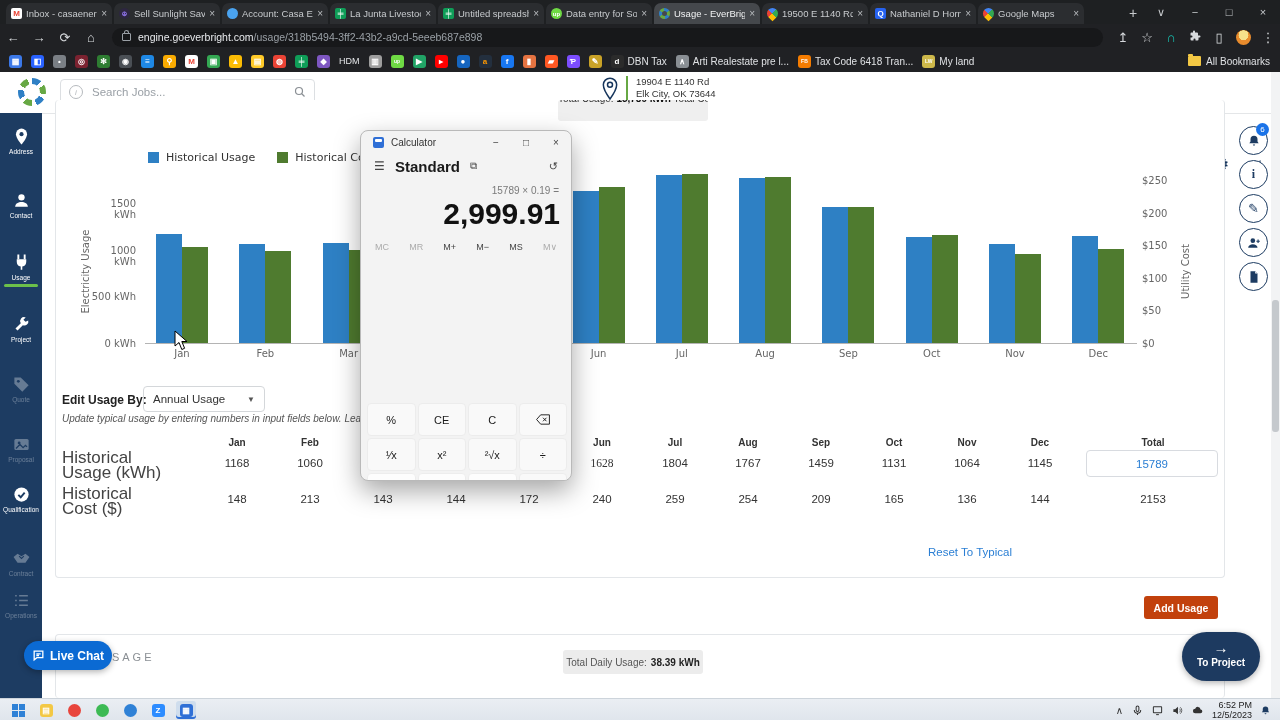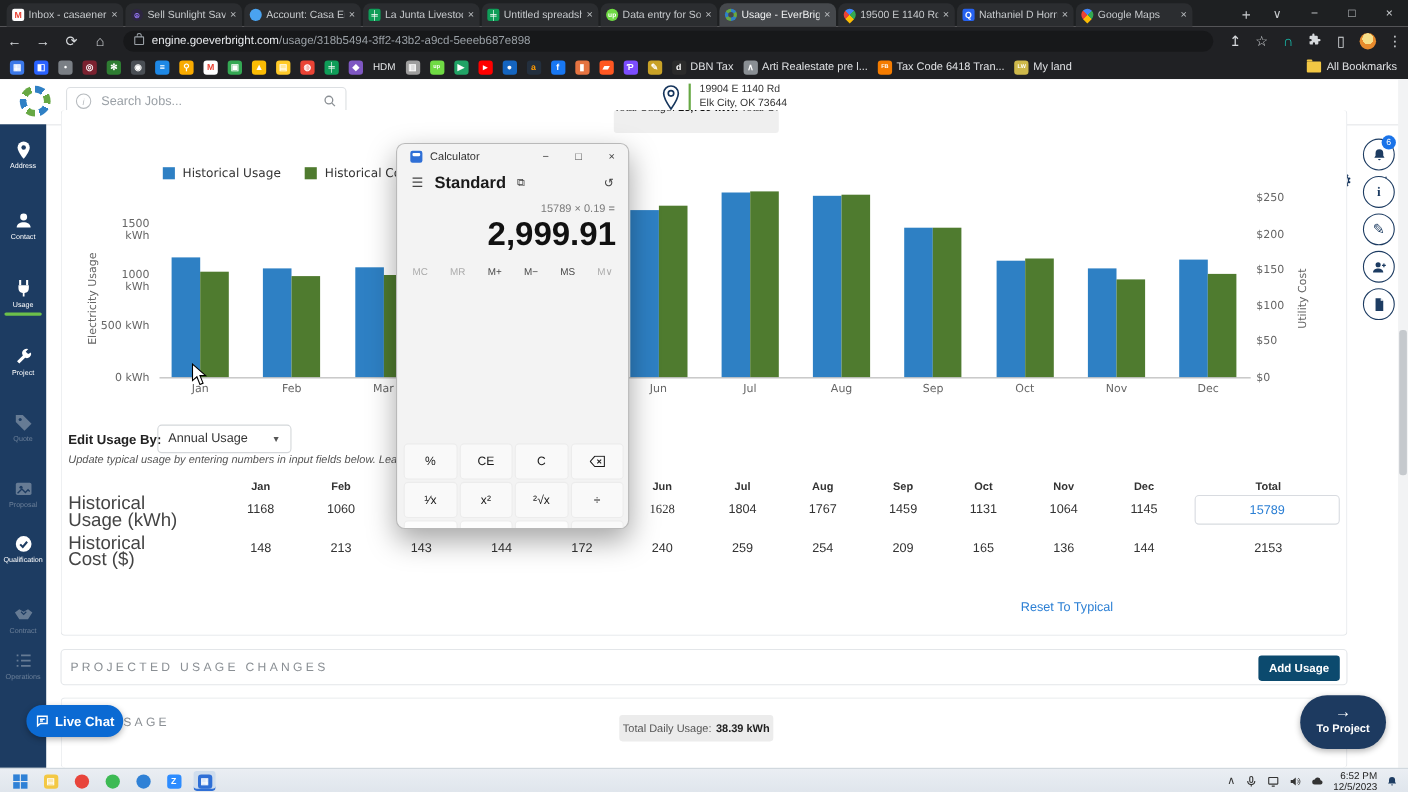--- a/index.html
+++ b/index.html
@@ -97,21 +97,21 @@
   .rowlabel{position:absolute;left:62px;font-size:17px;color:#444;line-height:15px;}
   .total-input{position:absolute;left:1086px;top:450px;width:132px;height:27px;border:1px solid #d8dbe0;border-radius:4px;
                display:flex;align-items:center;justify-content:center;font-size:11.5px;color:#2b7fd4;box-sizing:border-box;background:#fff;}
   .footnote{position:absolute;left:62px;top:520px;font-size:10px;font-style:italic;color:#555;}
   .footnote a{color:#2b7fd4;text-decoration:none;}
   .resetlink{position:absolute;left:928px;top:546px;font-size:11.5px;color:#2b7fd4;}
   .applybtn{position:absolute;left:1014px;top:541px;width:205px;height:25px;background:#a9cbe9;color:#fff;border-radius:3px;
             font-size:11.5px;font-weight:bold;display:flex;align-items:center;justify-content:center;}
 
   .section-title{font-size:11px;letter-spacing:3px;color:#8a8f94;}
-  .addusage{position:absolute;left:1144px;top:596px;width:74px;height:23px;background:#0c4a6e;color:#fff;border-radius:3px;
+  .addusage{position:absolute;left:1144px;top:596px;width:74px;height:23px;background:#c2410c;color:#fff;border-radius:3px;
             font-size:10.5px;font-weight:bold;display:flex;align-items:center;justify-content:center;}
   .dailypill{position:absolute;left:563px;top:650px;width:140px;height:24px;background:#ececec;border-radius:3px;
              display:flex;align-items:center;justify-content:center;font-size:10px;color:#555;}
   .dailypill b{color:#222;margin-left:4px;}
   .toproject{position:absolute;left:1182px;top:632px;width:78px;height:49px;background:#1d3a60;border-radius:25px;
              color:#fff;text-align:center;box-shadow:0 2px 6px rgba(0,0,0,.3);}
   .toproject .arrow{font-size:15px;margin-top:7px;}
   .toproject .tp-label{font-size:10px;font-weight:bold;margin-top:1px;}
   .livechat{position:absolute;left:24px;top:641px;width:88px;height:29px;background:#0b6ad3;border-radius:15px;color:#fff;
             display:flex;align-items:center;justify-content:center;font-size:12px;font-weight:bold;box-shadow:0 2px 6px rgba(0,0,0,.3);}
@@ -575,23 +575,20 @@
       <div class="td" style="left: 894px; top: 493px;">165</div>
       <div class="td" style="left: 967px; top: 493px;">136</div>
       <div class="td" style="left: 1040px; top: 493px;">144</div>
       <div class="total-input">15789</div>
       <div class="td" style="left: 1153px; top: 493px;">2153</div>
     </div>
 
 
   <span class="resetlink">Reset To Typical</span>
 
-  <div class="card" style="left:55px;top:590px;width:1170px;height:33px;">
-    <span class="section-title" style="position:absolute;left:8px;top:10px;">PROJECTED USAGE CHANGES</span>
-  </div>
   <span class="addusage">Add Usage</span>
 
   <div class="card" style="left:55px;top:634px;width:1170px;height:64px;border-bottom:none;">
     <span class="section-title" style="position:absolute;left:45px;top:16px;">USAGE</span>
   </div>
   <div class="dailypill">
     <span>Total Daily Usage:</span>
       <b>38.39 kWh</b>
   </div>
   <div class="toproject">

